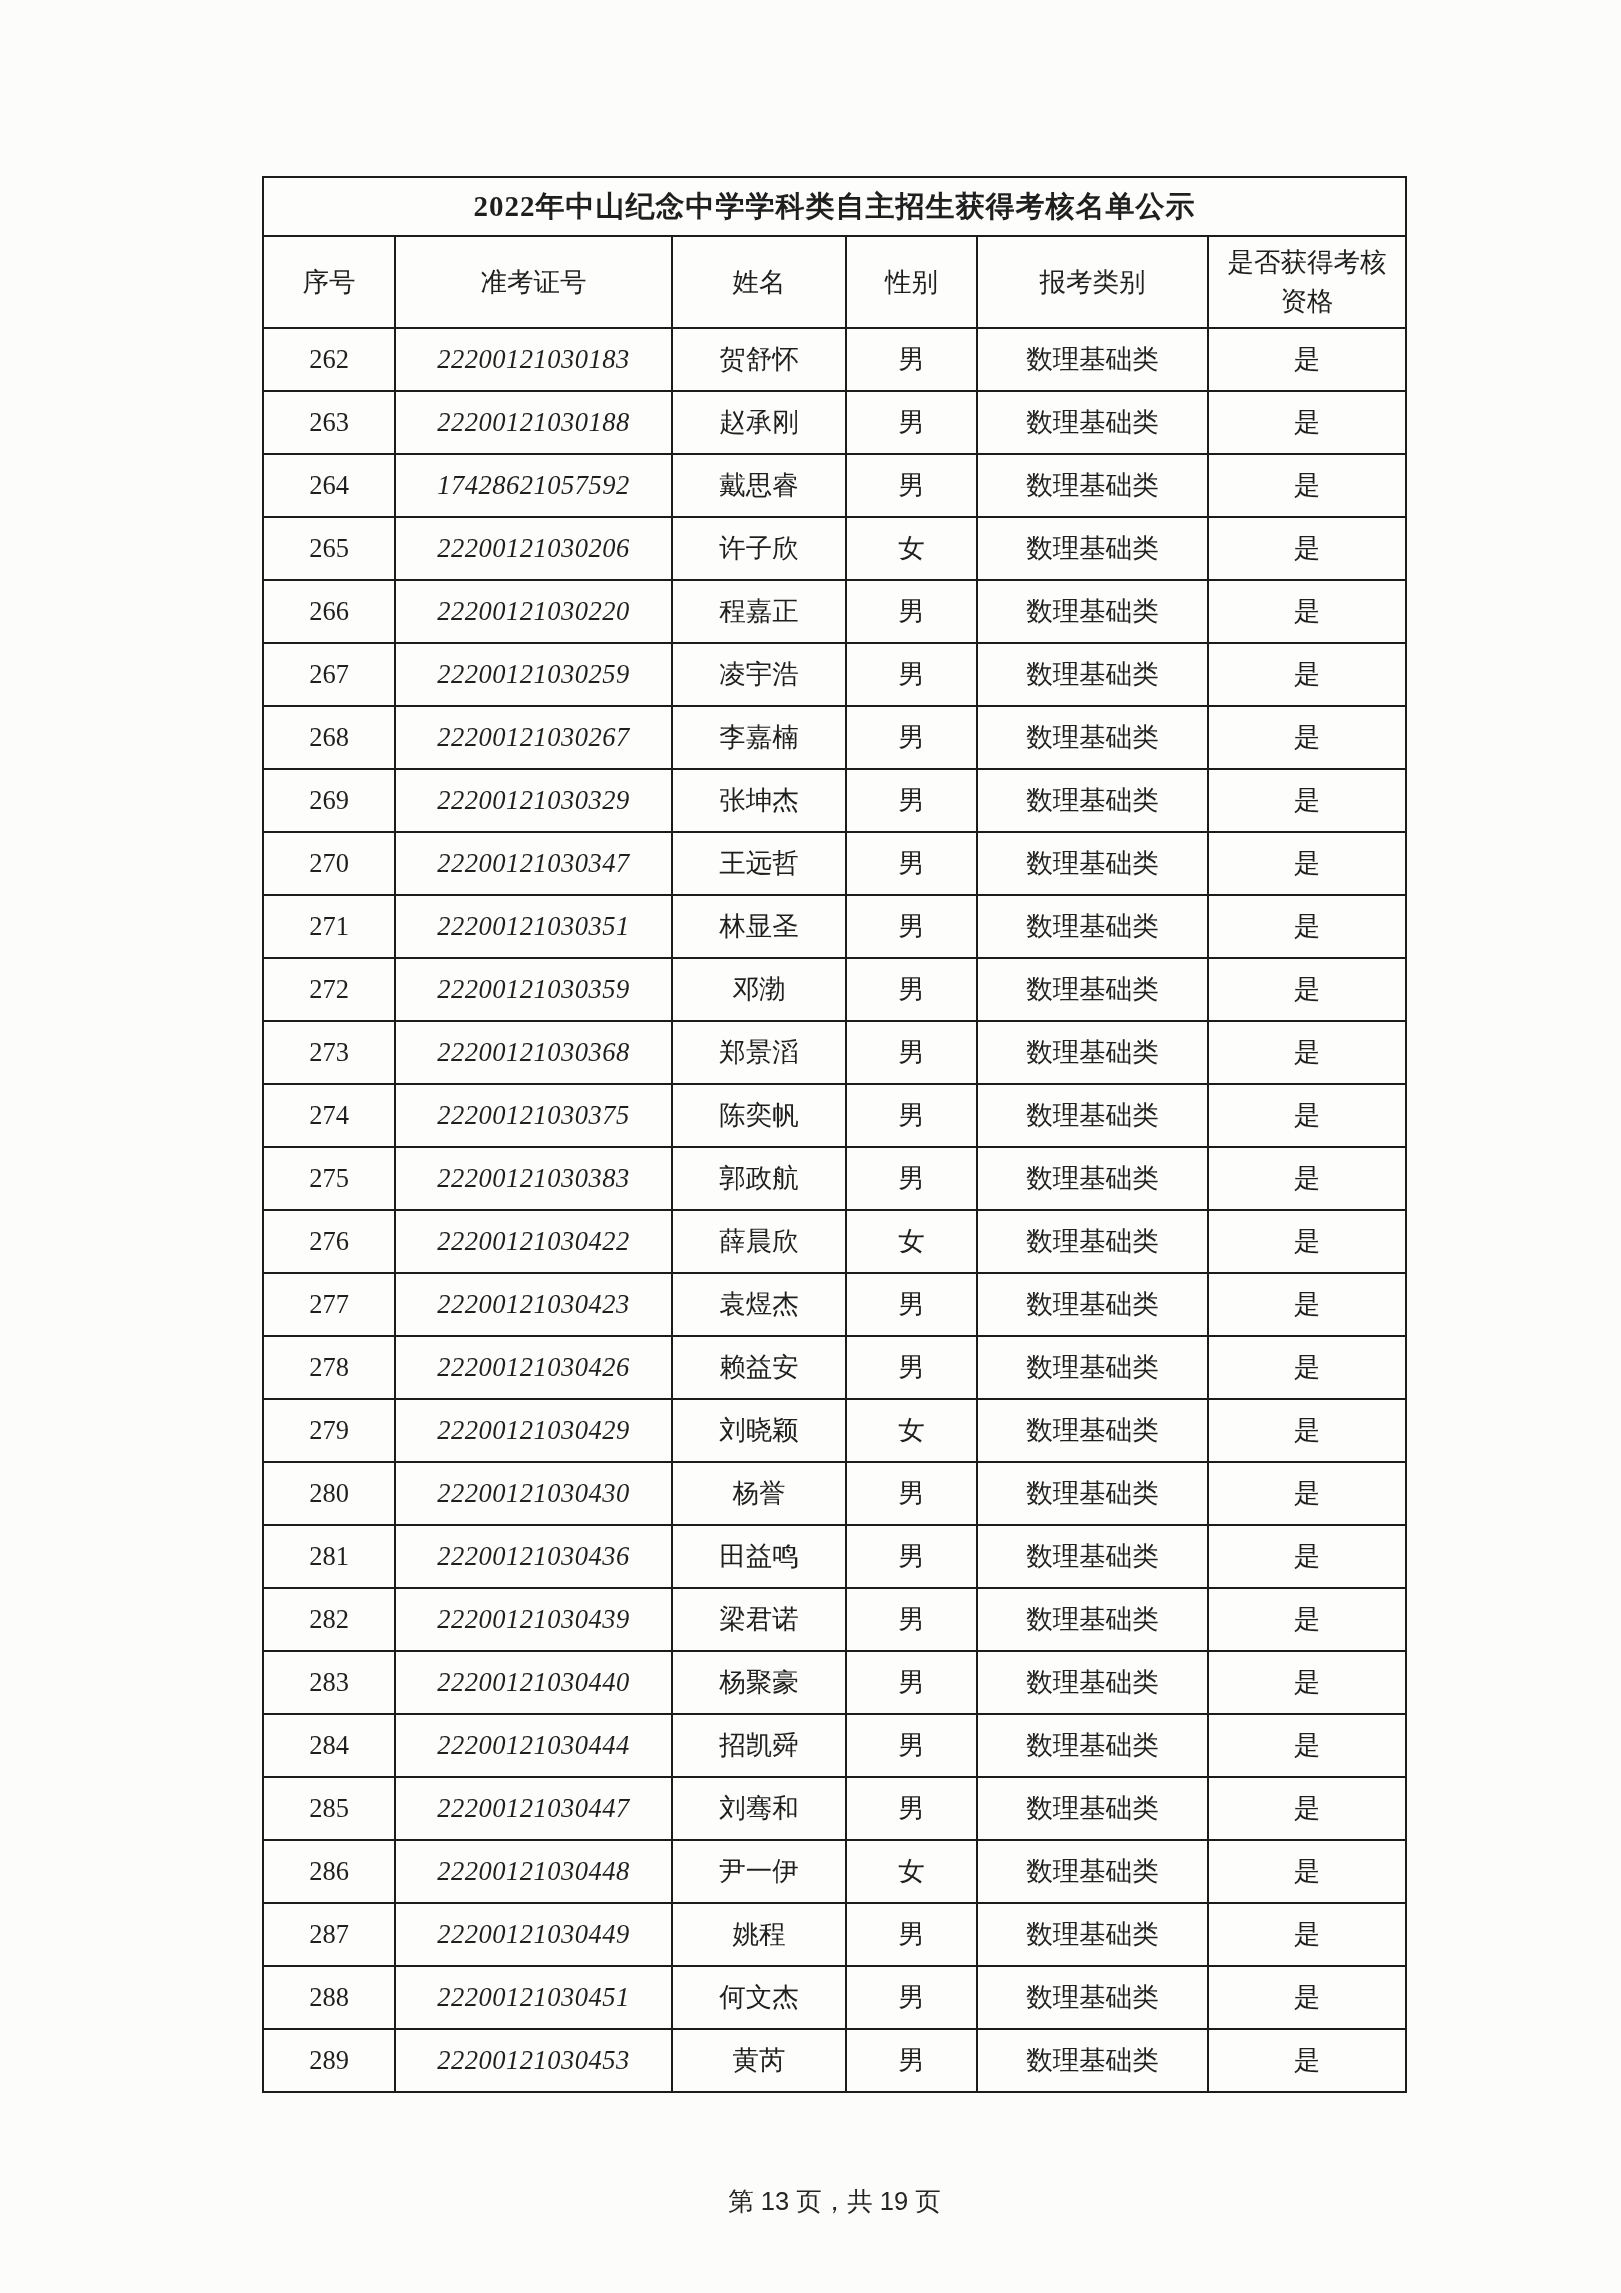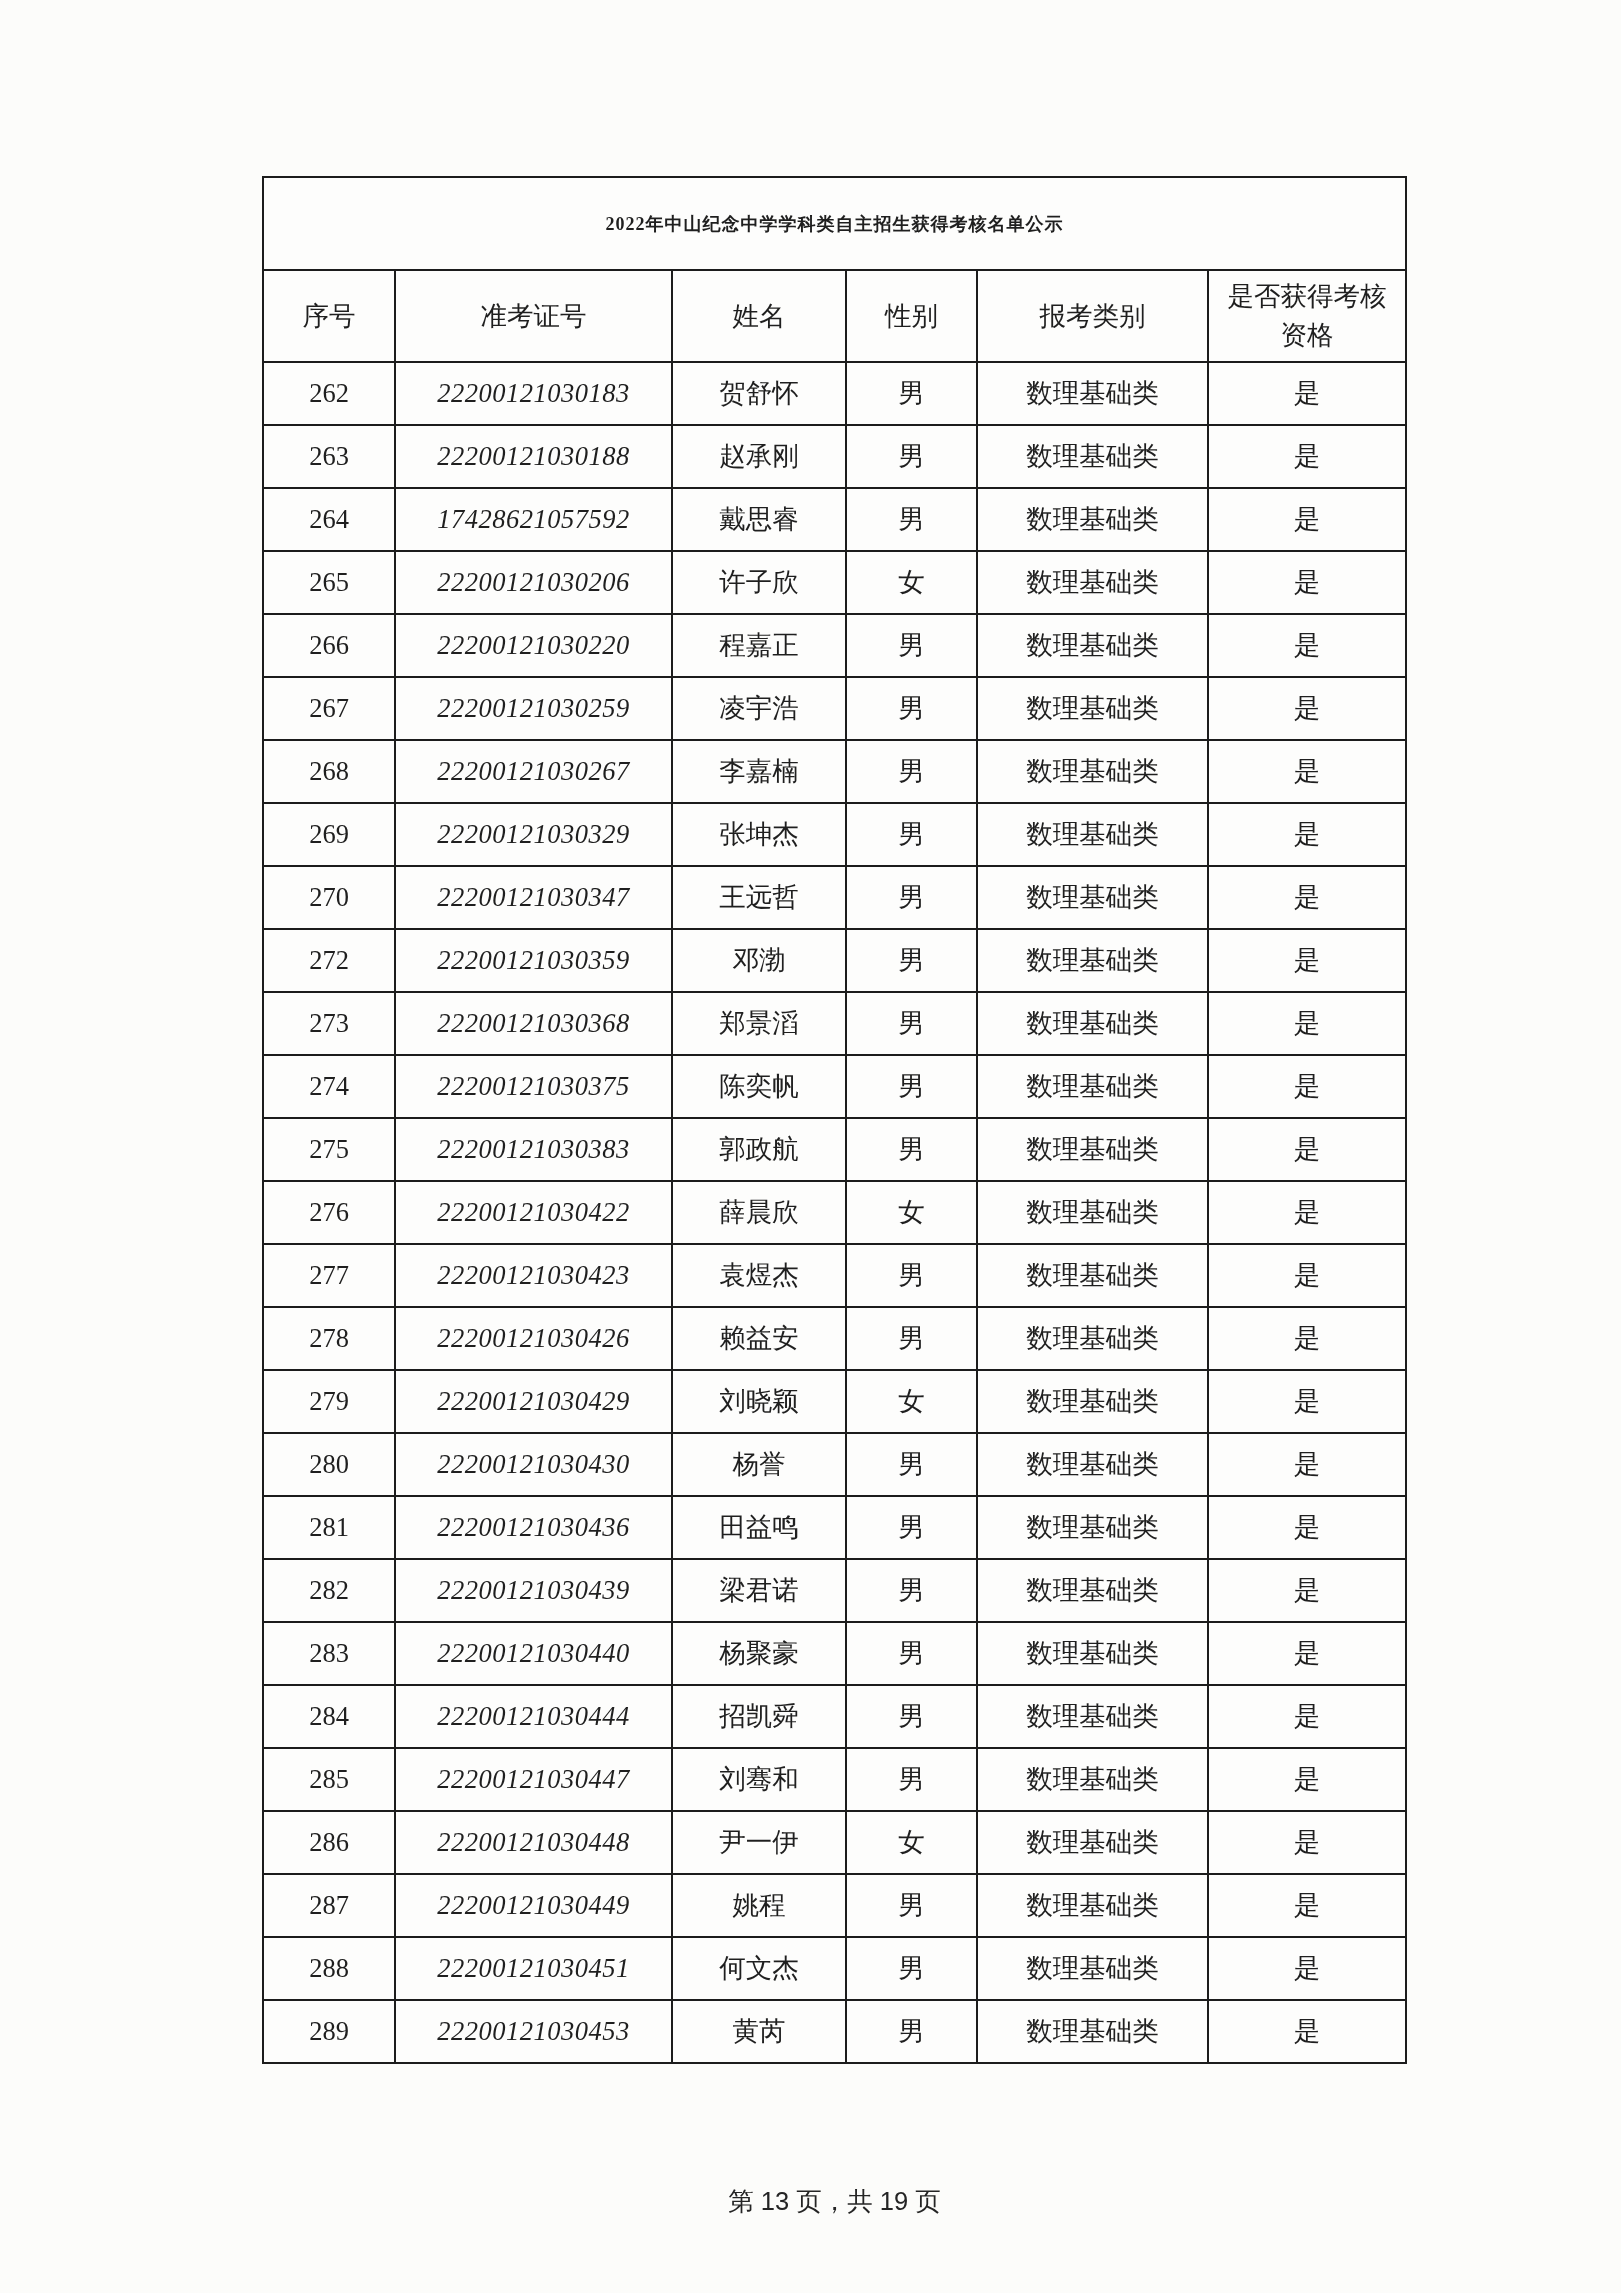--- a/index.html
+++ b/index.html
@@ -35,24 +35,24 @@
     border-right: 2px solid #1c1c1c;
     border-top: 2.9px solid #1c1c1c;
     border-bottom: 2.9px solid #1c1c1c;
     text-align: center;
     vertical-align: middle;
     padding: 0 7.8px;
     overflow: hidden;
   }
   tr.title-row th {
     height: 57px;
-    font-size: 18px;
+    font-size: 29px;
     font-weight: bold;
     letter-spacing: 1px;
-    padding: 17px;
+    padding: 0;
   }
   tr.header-row th {
     height: 90px;
     font-size: 26.5px;
     font-weight: normal;
     line-height: 39px;
   }
   tbody td {
     height: 61px;
     font-size: 26.5px;
@@ -167,20 +167,28 @@
         </tr>
         <tr>
           <td class="c-serial">270</td>
           <td class="c-ticket">22200121030347</td>
           <td class="c-name">王远哲</td>
           <td class="c-gender">男</td>
           <td class="c-category">数理基础类</td>
           <td class="c-qualified">是</td>
         </tr>
         <tr>
+          <td class="c-serial">271</td>
+          <td class="c-ticket">22200121030351</td>
+          <td class="c-name">林显圣</td>
+          <td class="c-gender">男</td>
+          <td class="c-category">数理基础类</td>
+          <td class="c-qualified">是</td>
+        </tr>
+        <tr>
           <td class="c-serial">272</td>
           <td class="c-ticket">22200121030359</td>
           <td class="c-name">邓渤</td>
           <td class="c-gender">男</td>
           <td class="c-category">数理基础类</td>
           <td class="c-qualified">是</td>
         </tr>
         <tr>
           <td class="c-serial">273</td>
           <td class="c-ticket">22200121030368</td>

